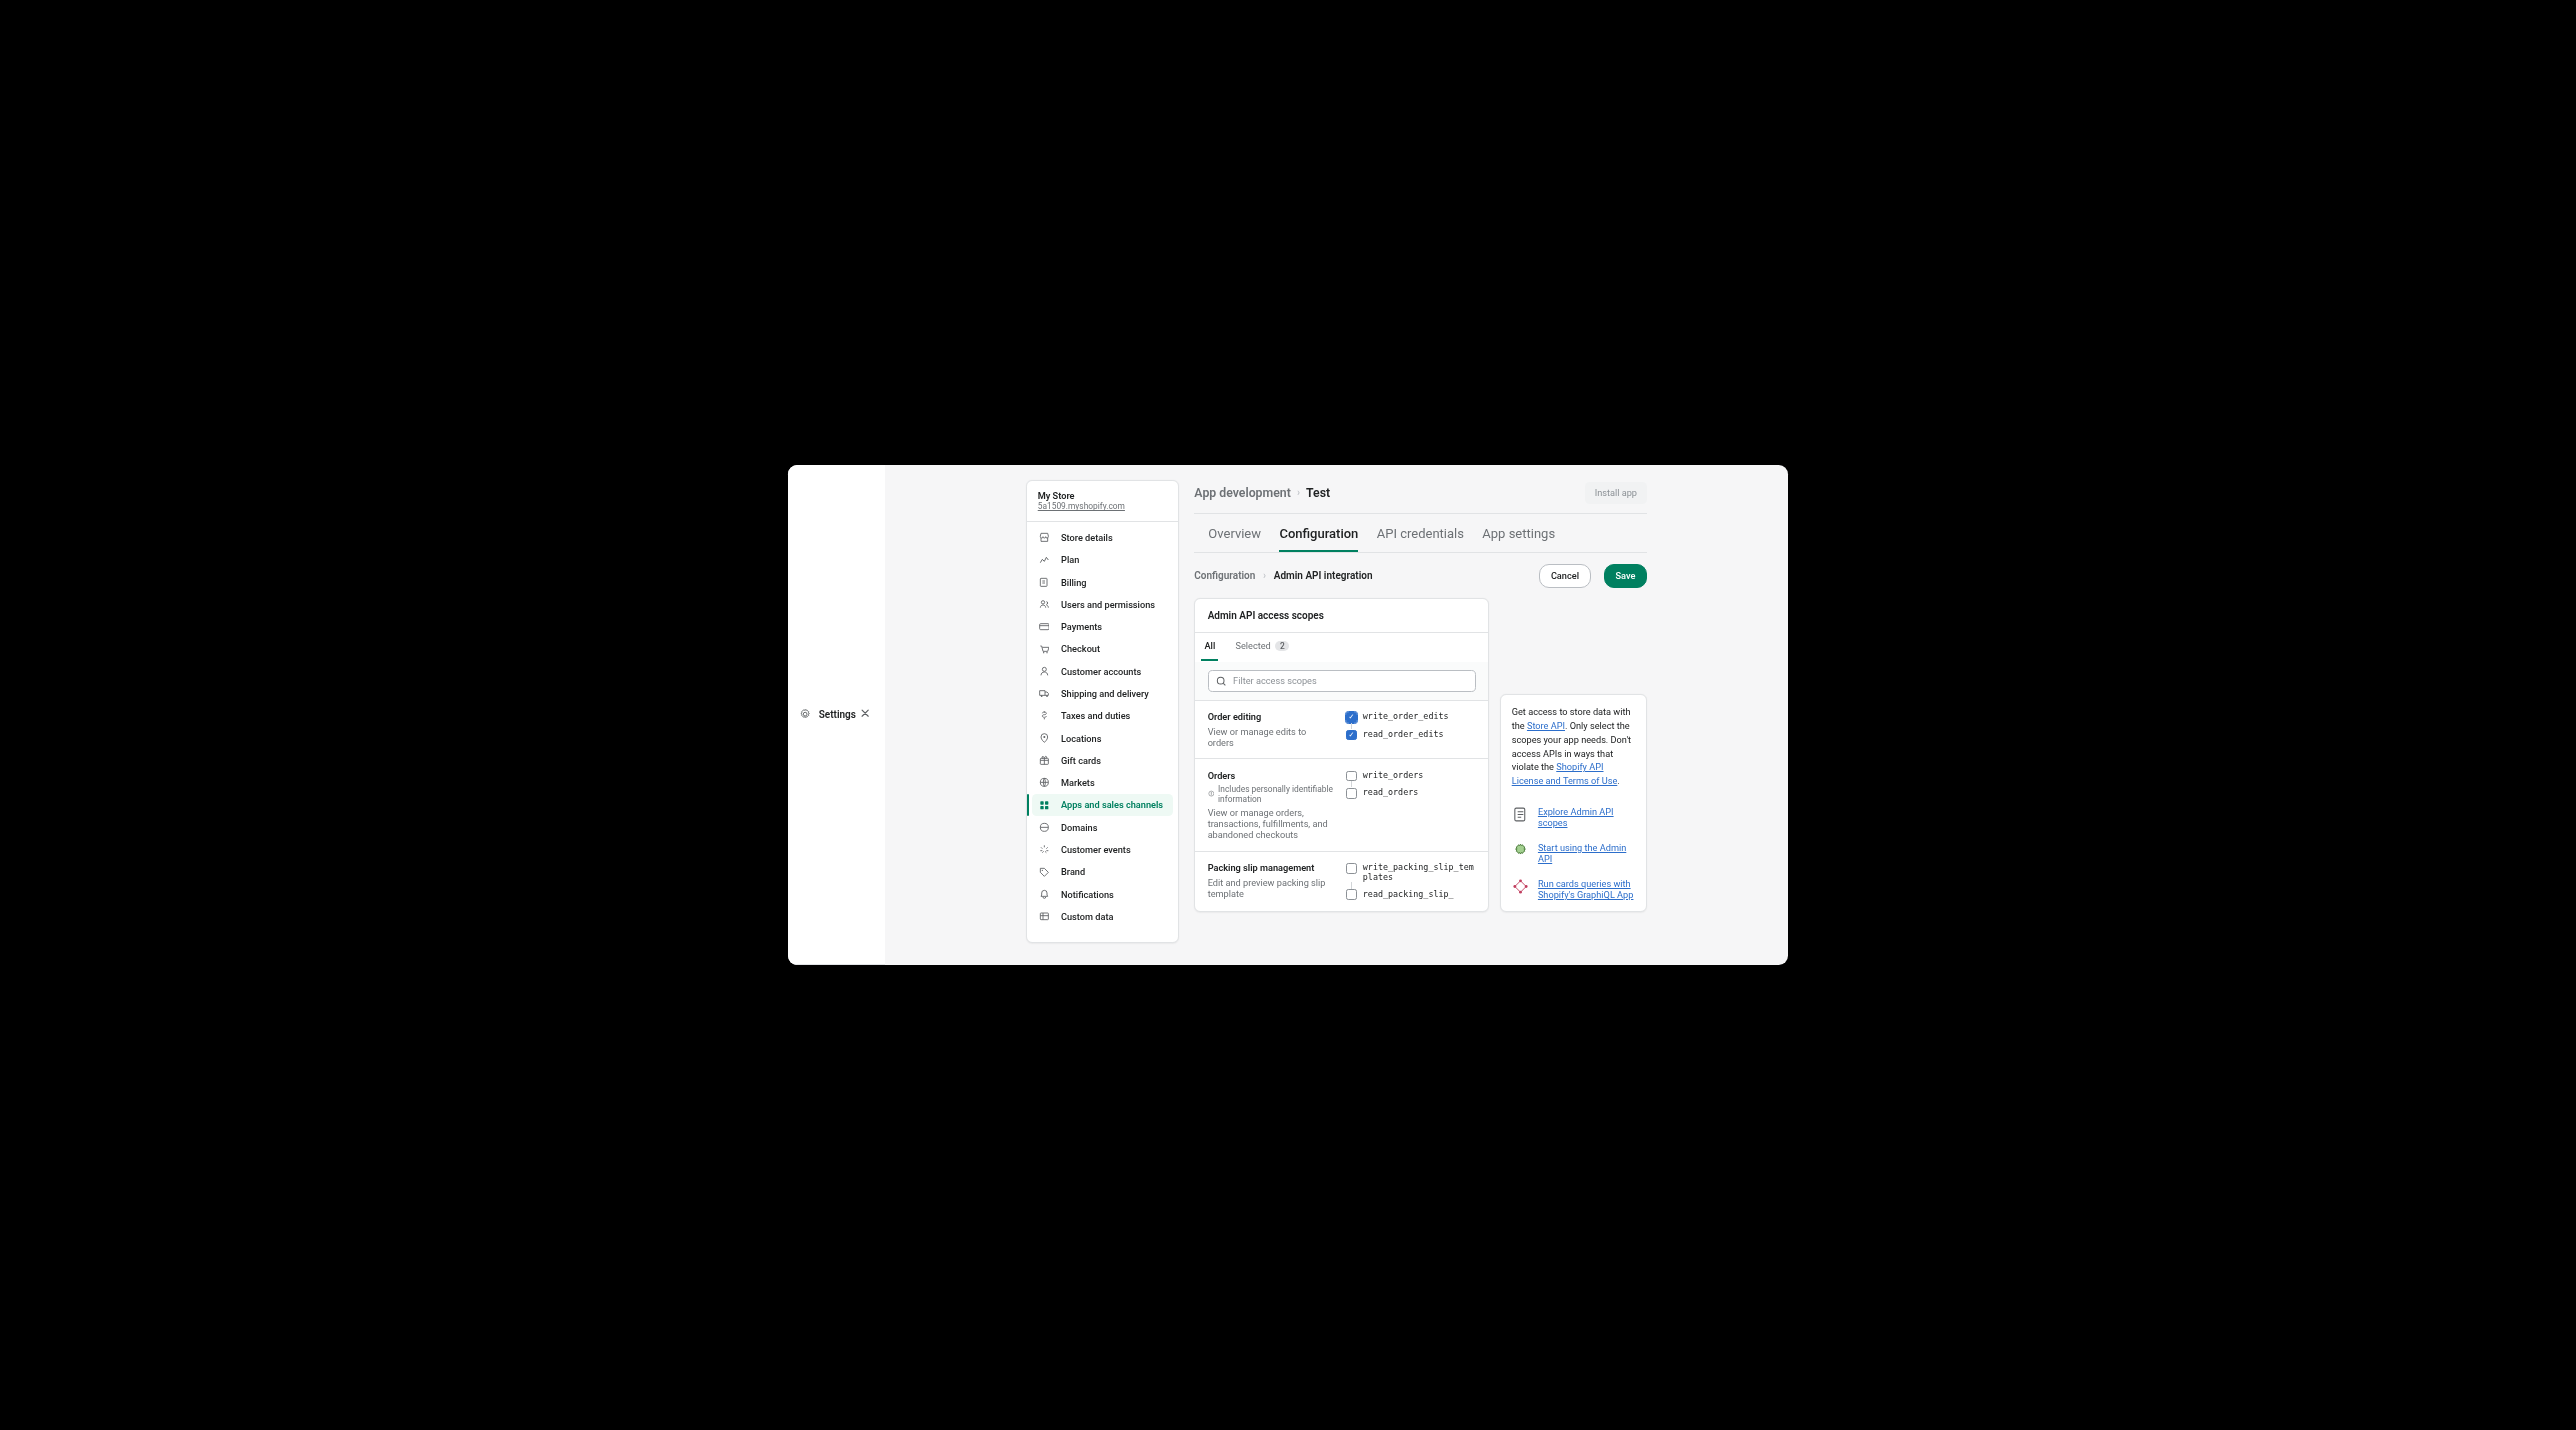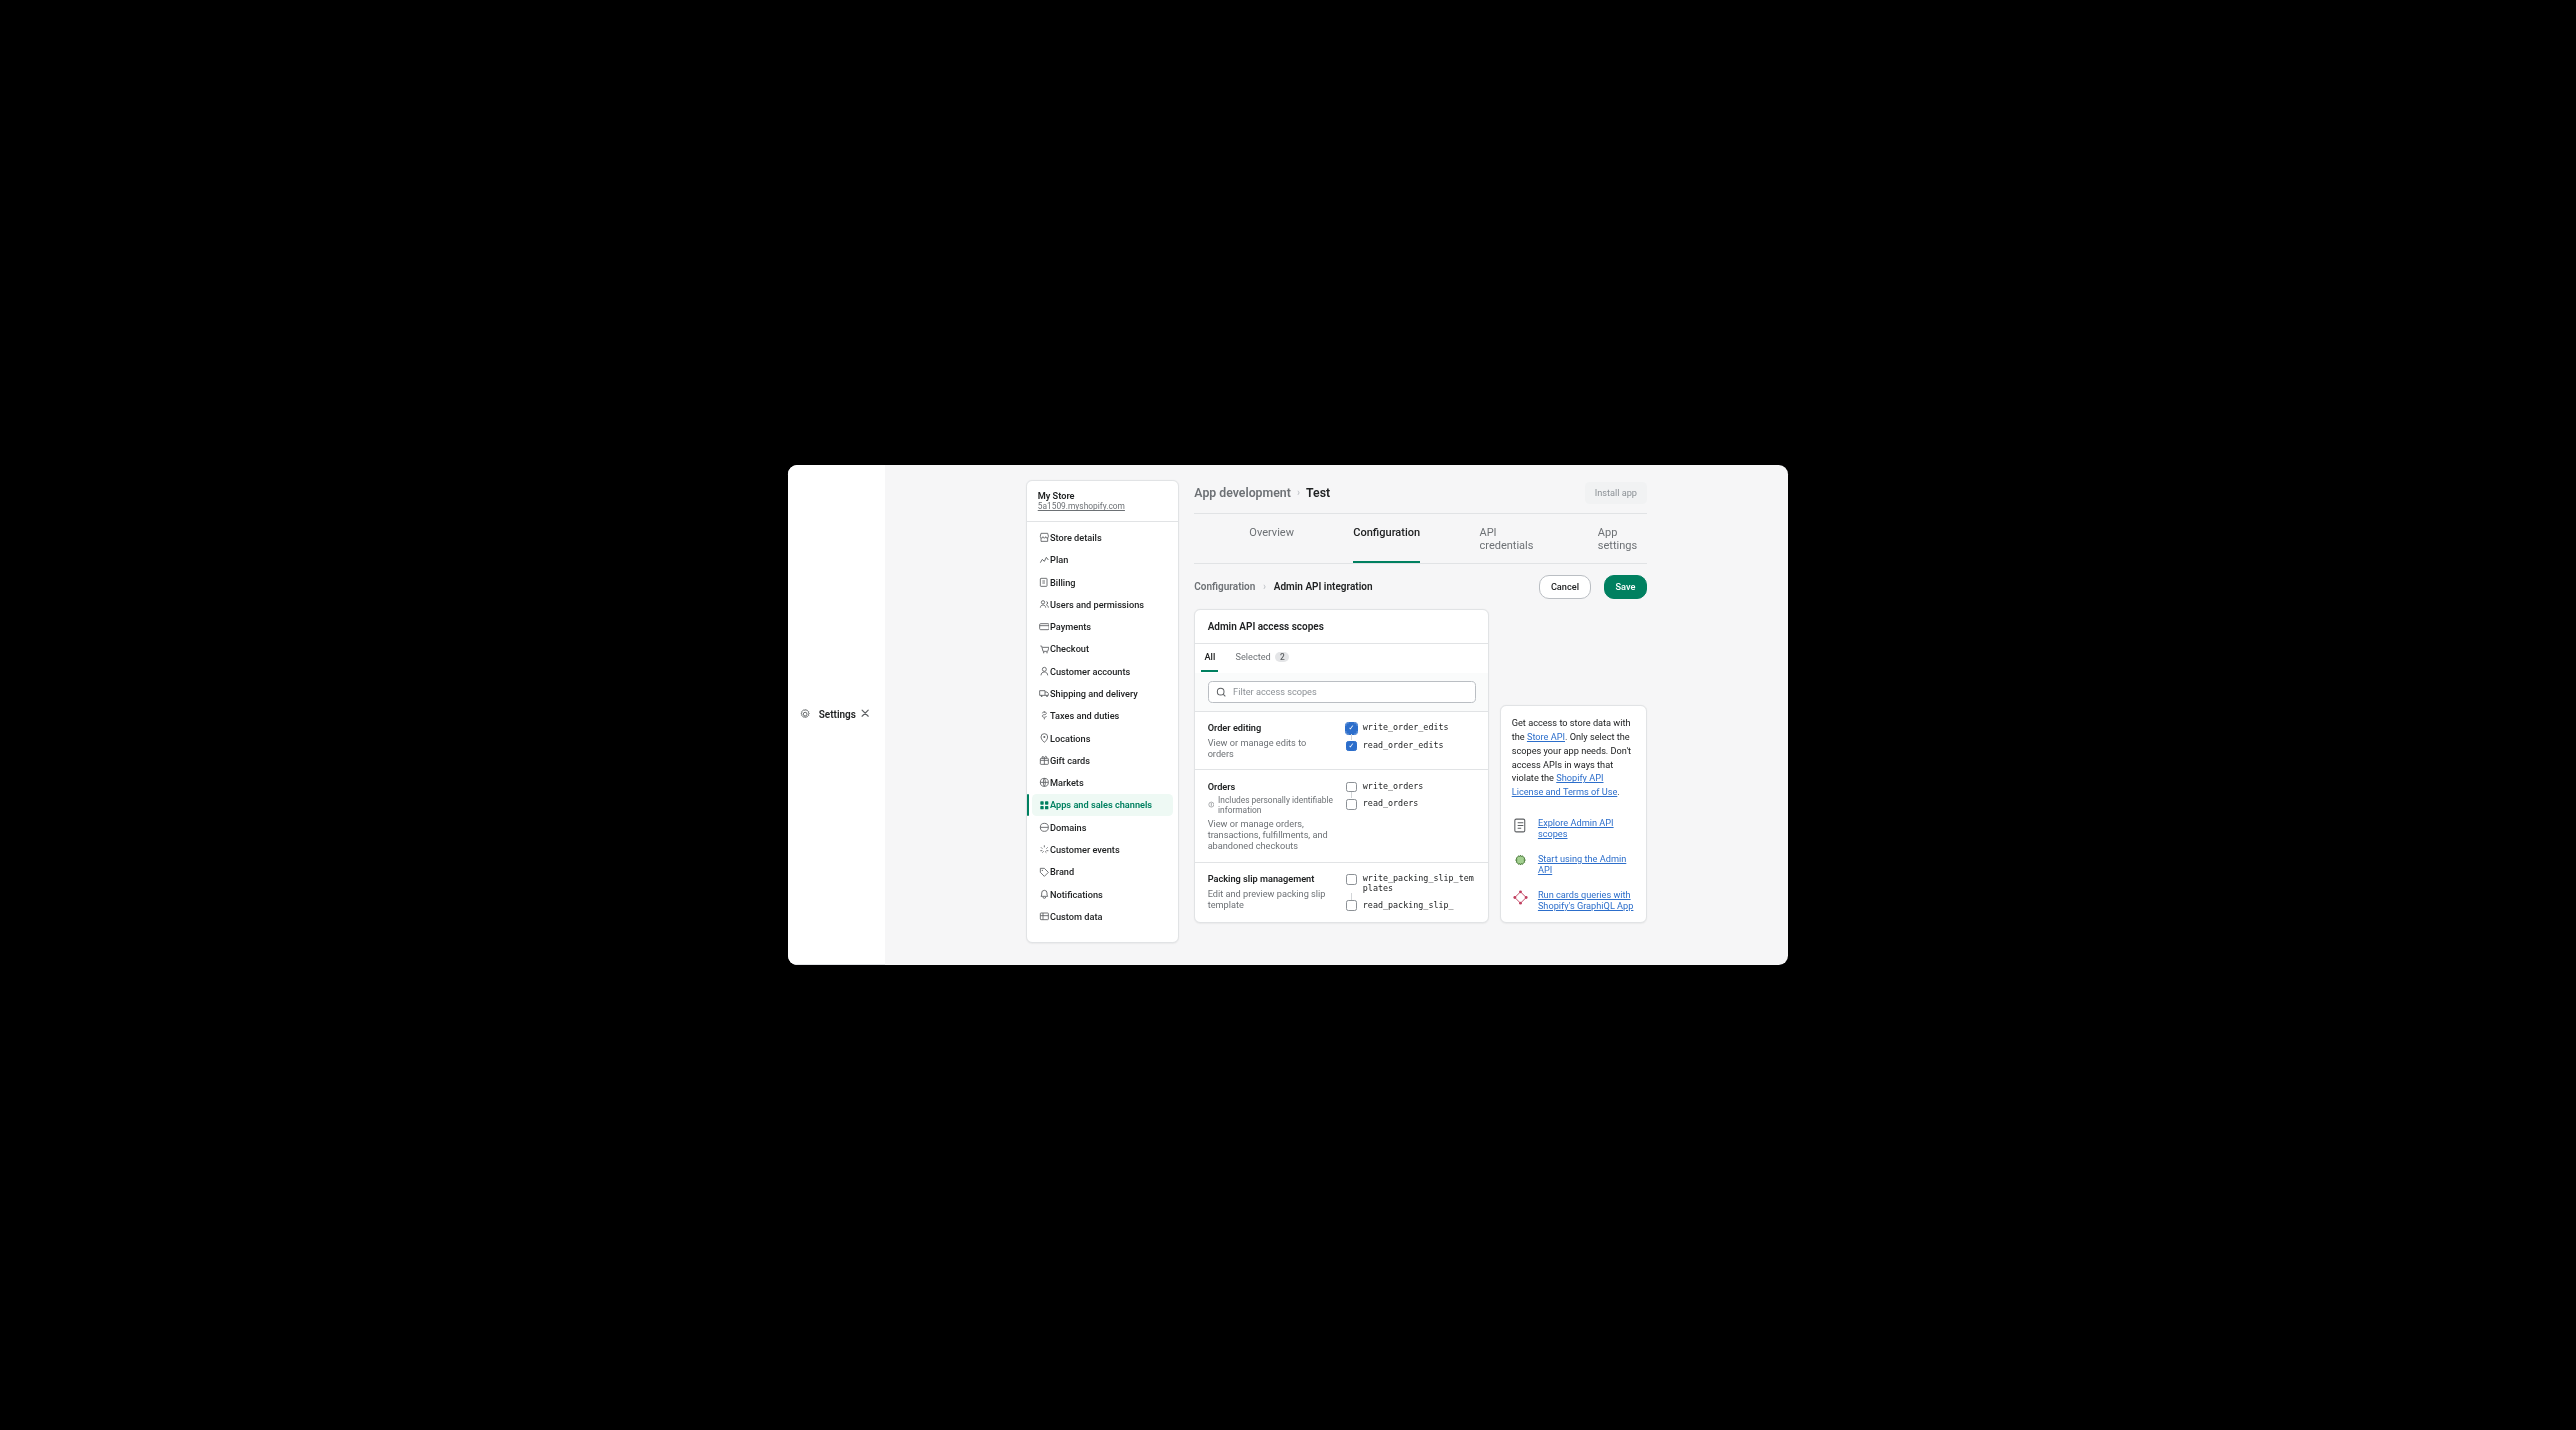--- a/index.html
+++ b/index.html
@@ -10,34 +10,34 @@
 .titlebar-title { font-size: 10px; font-weight: 600; color: #202223; }
 .gear-icon, .close-icon { width: 12.3px; height: 12.3px; display: inline-flex; align-items: center; justify-content: center; }
 .close-btn { cursor: pointer; padding: 3.1px; border-radius: 3.1px; color: #5c5f62; }
 .body { flex: 1; display: flex; justify-content: center; overflow: hidden; padding-top: 15.3px; }
 .layout { display: flex; gap: 15.3px; width: 100%; max-width: 621px; align-items: flex-start; }
 .sidebar { width: 153px; background: #fff; border-radius: 6.1px; border: 0.8px solid #e1e3e5; box-shadow: 0 0.8px 1.5px rgba(0,0,0,.05); overflow: hidden; flex-shrink: 0; }
 .store-header { padding: 9.2px 10.7px; border-bottom: 0.8px solid #e1e3e5; }
 .store-name { font-size: 9.2px; font-weight: 600; color: #202223; }
 .store-url { font-size: 8.4px; color: #6d7175; text-decoration: underline; cursor: pointer; }
 .nav-list { padding: 4.6px 4.6px; }
-.nav-item { display: flex; align-items: center; gap: 0; padding: 5px 6.1px; font-size: 9.2px; color: #202223; cursor: pointer; border-radius: 4.6px; font-weight: 500; }
+.nav-item { display: flex; align-items: center; gap: 11px; padding: 5px 6.1px; font-size: 9.2px; color: #202223; cursor: pointer; border-radius: 4.6px; font-weight: 500; }
 .nav-item.active { background: #eef9f4; color: #008060; position: relative; font-weight: 600; }
 .nav-item.active::before { content: ''; position: absolute; left: -4.6px; top: 0; bottom: 0; width: 2.3px; background: #008060; border-radius: 1.5px; }
 .nav-icon { width: 12.3px; height: 12.3px; color: #5c5f62; display: inline-flex; align-items: center; justify-content: center; flex-shrink: 0; }
 .nav-item.active .nav-icon { color: #008060; }
 .main { flex: 1; min-width: 0; }
 .page-header { display: flex; align-items: center; justify-content: space-between; padding: 1.5px 0 9.2px 0; border-bottom: 0.8px solid #e1e3e5; }
 .breadcrumb { display: flex; align-items: center; gap: 6.1px; }
 .breadcrumb-link { font-size: 12.3px; font-weight: 600; color: #6d7175; cursor: pointer; }
 .breadcrumb-sep { color: #babec3; font-size: 10px; }
 .page-title { font-size: 12.3px; font-weight: 600; color: #202223; }
 .install-btn { padding: 5.4px 10px; font-size: 9.2px; background: #f1f2f3; border: none; border-radius: 4.6px; color: #8c9196; cursor: not-allowed; }
 .tabs { display: flex; gap: 18.4px; padding: 12.3px 0 0 14px; border-bottom: 0.8px solid #e1e3e5; }
-.tab { padding: 0 0 9.2px 0; font-size: 11px; color: #6d7175; cursor: pointer; border-bottom: 2.3px solid transparent; margin-left: 41px; }
+.tab { padding: 0 0 9.2px 0; font-size: 13px; color: #6d7175; cursor: pointer; border-bottom: 2.3px solid transparent; }
 .tab.active { color: #202223; font-weight: 500; border-bottom-color: #008060; }
 .sub-header { display: flex; align-items: center; justify-content: space-between; padding: 10.7px 0; }
 .sub-breadcrumb { display: flex; align-items: center; gap: 7.7px; }
 .sub-link { font-size: 10px; font-weight: 600; color: #6d7175; cursor: pointer; }
 .sub-title { font-size: 10px; font-weight: 600; color: #202223; }
 .actions { display: flex; gap: 6.1px; }
 .btn { padding: 5.4px 10.7px; font-size: 9.2px; border-radius: 10px; cursor: pointer; font-weight: 500; }
 .btn-cancel { background: #fff; border: 0.8px solid #babec3; color: #202223; }
 .btn-save { background: #008060; border: 0.8px solid #008060; color: #fff; margin-left: 7px; }
 .content-row { display: flex; gap: 10.7px; align-items: flex-end; }

